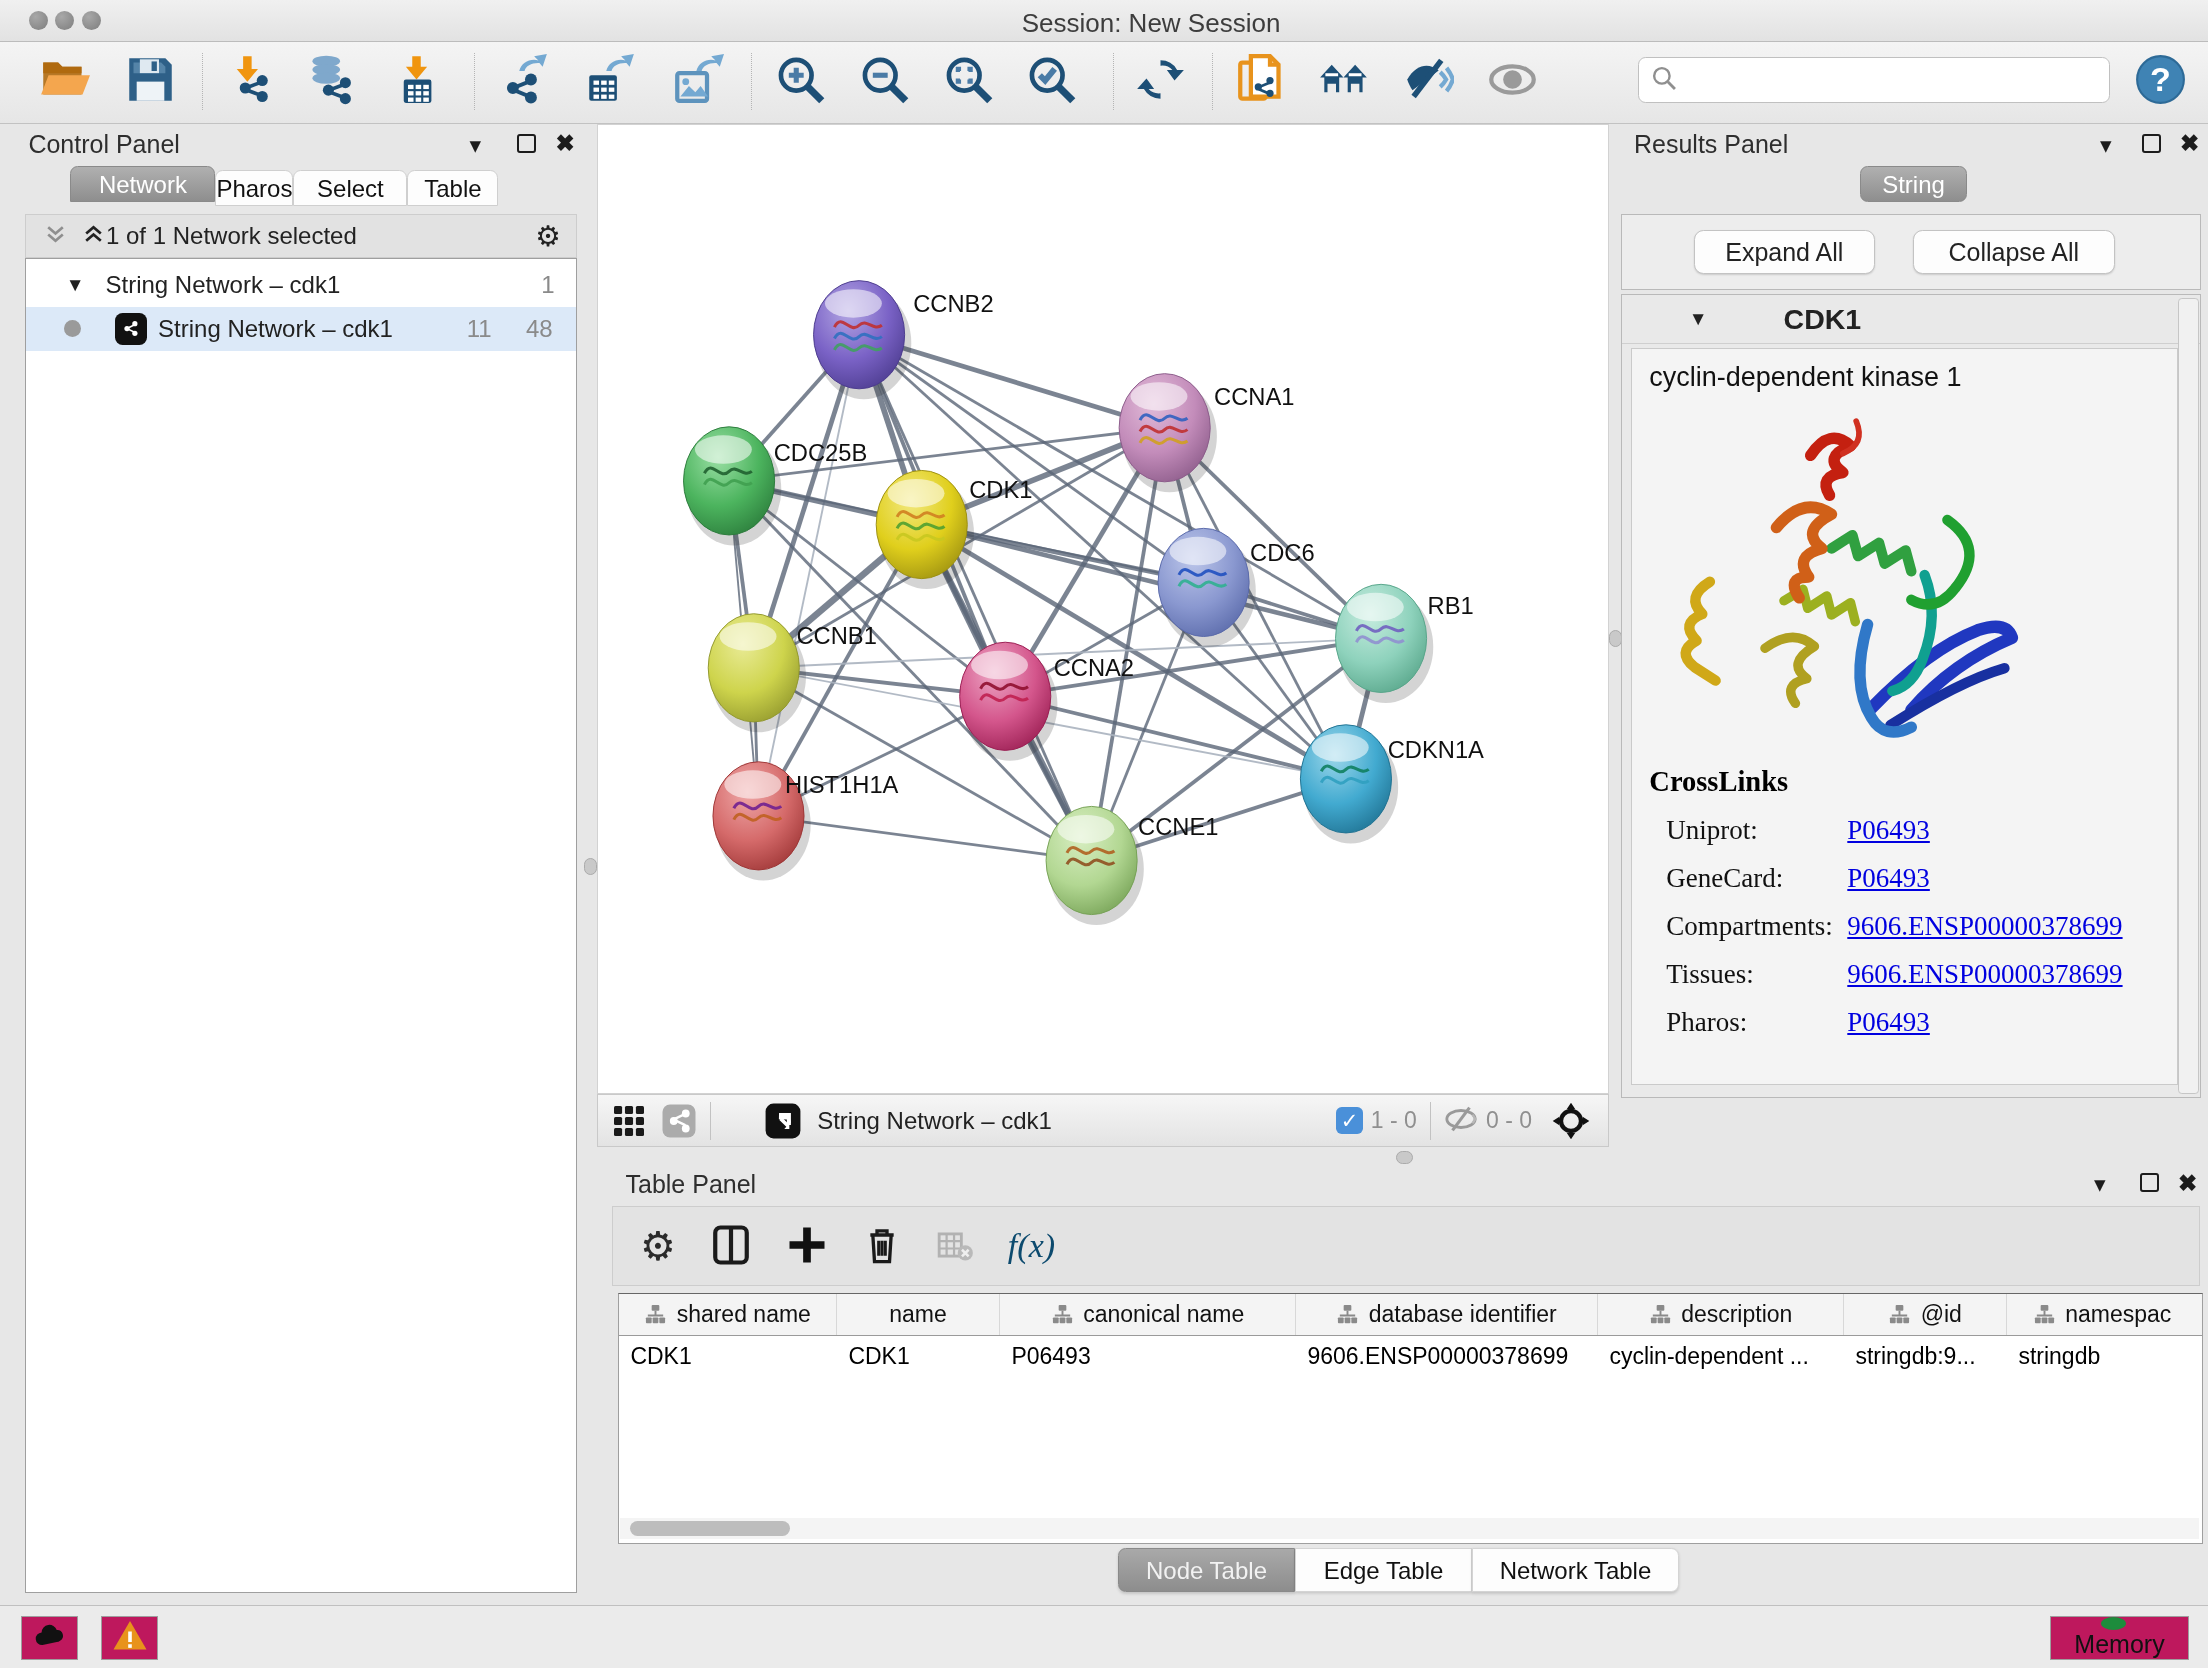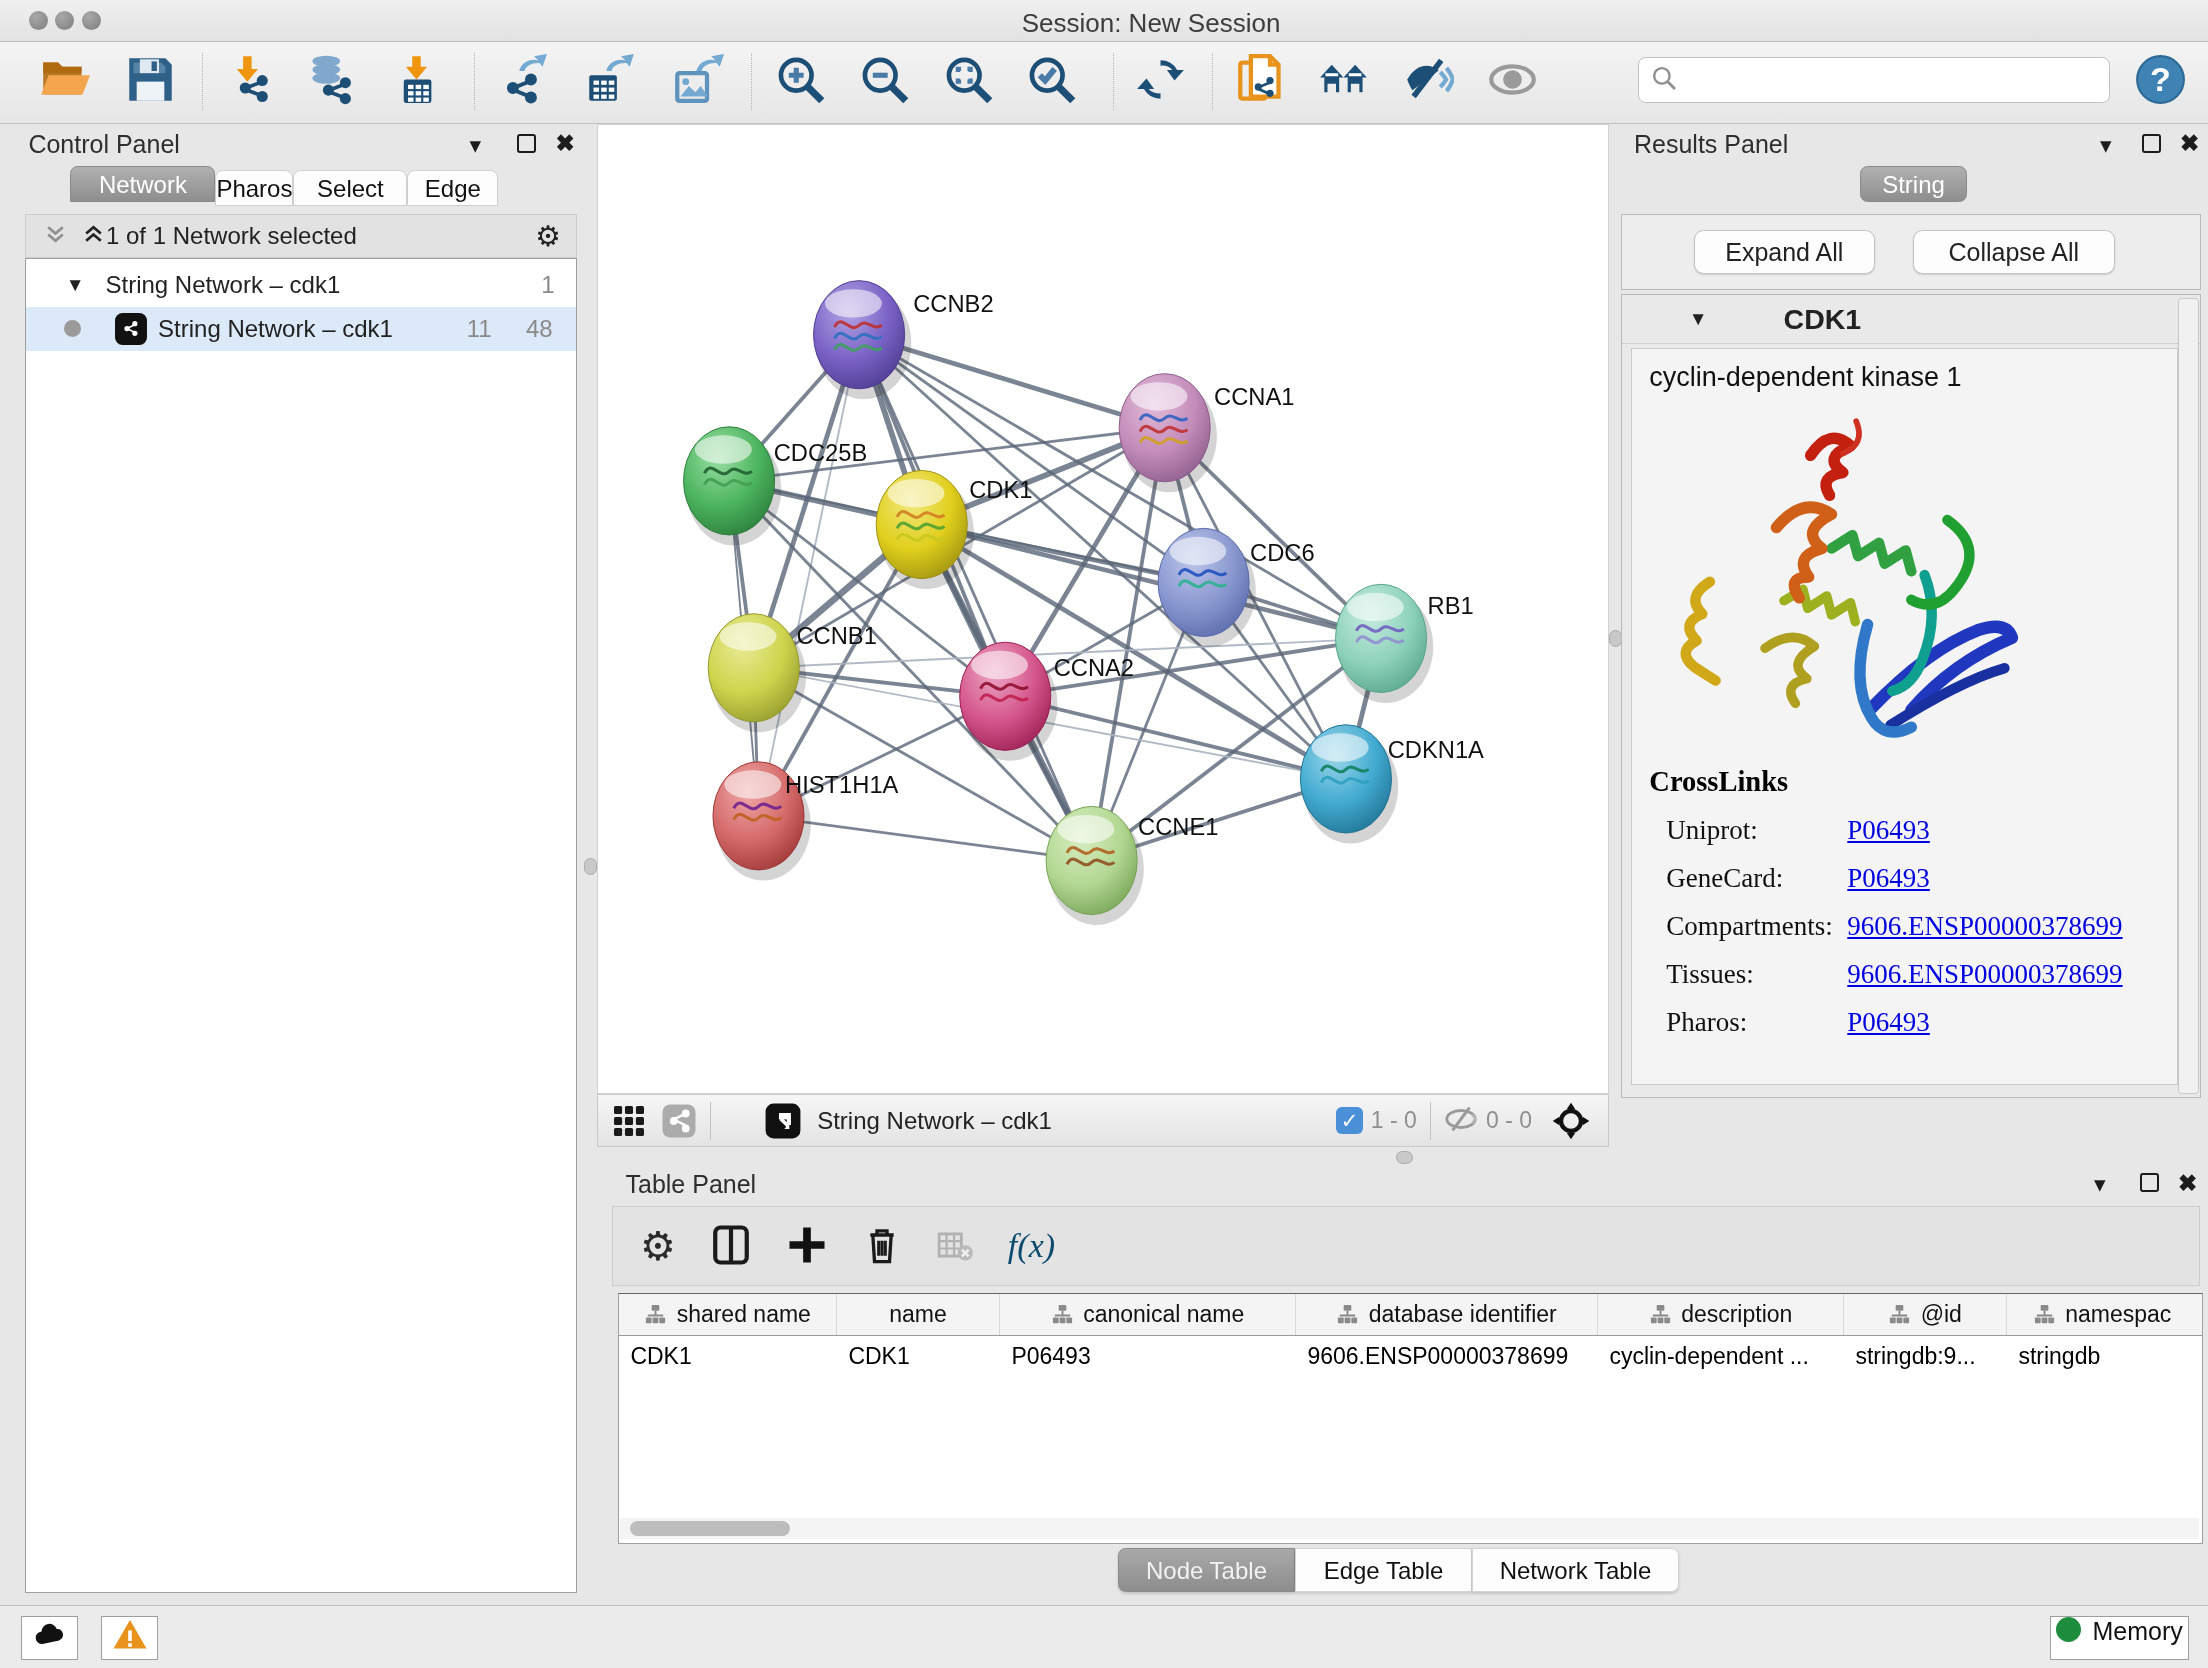--- a/index.html
+++ b/index.html
@@ -74,21 +74,21 @@
   .td { font-size:23px; color:#000; padding-left:11.4px; overflow:hidden; white-space:nowrap; }
   .c0{width:218px}.c1{width:163px}.c2{width:296px}.c3{width:302px}.c4{width:246px}.c5{width:163px}.c6{width:190px}
   #nt-hscroll { position:absolute; left:1px; bottom:3.8px; width:1579px; height:21px; background:#f4f4f4; }
   #nt-thumb { position:absolute; left:9.5px; top:2.9px; width:160px; height:15px; background:#bdbdbd; border-radius:7.6px; }
   .btab { position:absolute; top:0; height:44px; background:#fdfdfd; border:1px solid #d4d4d4; font-size:24px; text-align:center; padding-top:7.6px; color:#111; box-shadow:0 1.9px 2.9px rgba(0,0,0,.15); }
   .btab.sel { background:linear-gradient(#a9a9a9,#8d8d8d); color:#f2f2f2; border-color:#8a8a8a; border-radius:7.6px 0 0 7.6px; }
   .btab.last { border-radius:0 7.6px 7.6px 0; }
 
   
   #statusbar { left:0; top:1605px; width:2208px; height:63px; background:#ebebeb; border-top:1px solid #c0c0c0; }
-  .sbtn { position:absolute; top:9.5px; height:44px; background:#ffffff; border:1.9px solid #9e9e9e; display:flex; justify-content:center; }
+  .sbtn { position:absolute; top:9.5px; height:44px; background:#be185d; border:1.9px solid #9e9e9e; display:flex; align-items:center; justify-content:center;flex-direction:column; }
   #memory-btn { left:2050px; width:139px; font-size:25px; color:#111; }
   .green-dot { width:25px; height:25px; border-radius:50%; background:#1d8c3c; margin-right:11.4px; }
 </style>
 </head>
 <body>
 
 <div id="titlebar" class="abs">
   <div class="traffic abs" style="left:28.5px"></div>
   <div class="traffic abs" style="left:55px"></div>
   <div class="traffic abs" style="left:82px"></div>
@@ -302,21 +302,21 @@
 
 <div id="control-panel" class="abs">
   <span class="panel-title abs" style="left:17px;top:5.7px">Control Panel</span>
   <span class="abs panel-ctrl" style="left:458px;top:7.6px">▾</span>
   <span class="abs sq" style="left:506px;top:9.5px"></span>
   <span class="abs panel-ctrl" style="left:544px;top:5.7px;font-weight:bold">✖</span>
 
   <div class="tab sel" style="left:59px;top:42px;width:145px">Network</div>
   <div class="tab" style="left:204px;top:46px;width:78px">Pharos</div>
   <div class="tab" style="left:282px;top:46px;width:114px">Select</div>
-  <div class="tab" style="left:396px;top:46px;width:91px">Edge</div>
+  <div class="tab" style="left:396px;top:46px;width:91px">Table</div>
 
   <div id="cp-status">
     <span style="margin-left:17px"><svg width="25" height="25" viewBox="0 0 24 24">
           <path fill="none" stroke="#8f8f8f" stroke-width="2.6" d="M5 5l7 6 7-6M5 12l7 6 7-6"></path>
         </svg></span>
     <span style="margin-left:13.3px"><svg width="25" height="25" viewBox="0 0 24 24">
           <path fill="none" stroke="#222" stroke-width="2.6" d="M5 11l7-6 7 6M5 18l7-6 7 6"></path>
         </svg></span>
     <span style="flex:1;text-align:left;font-size:24px">1 of 1 Network selected</span>
     <span style="margin-right:15px;font-size:28.5px;color:#222">⚙</span>

